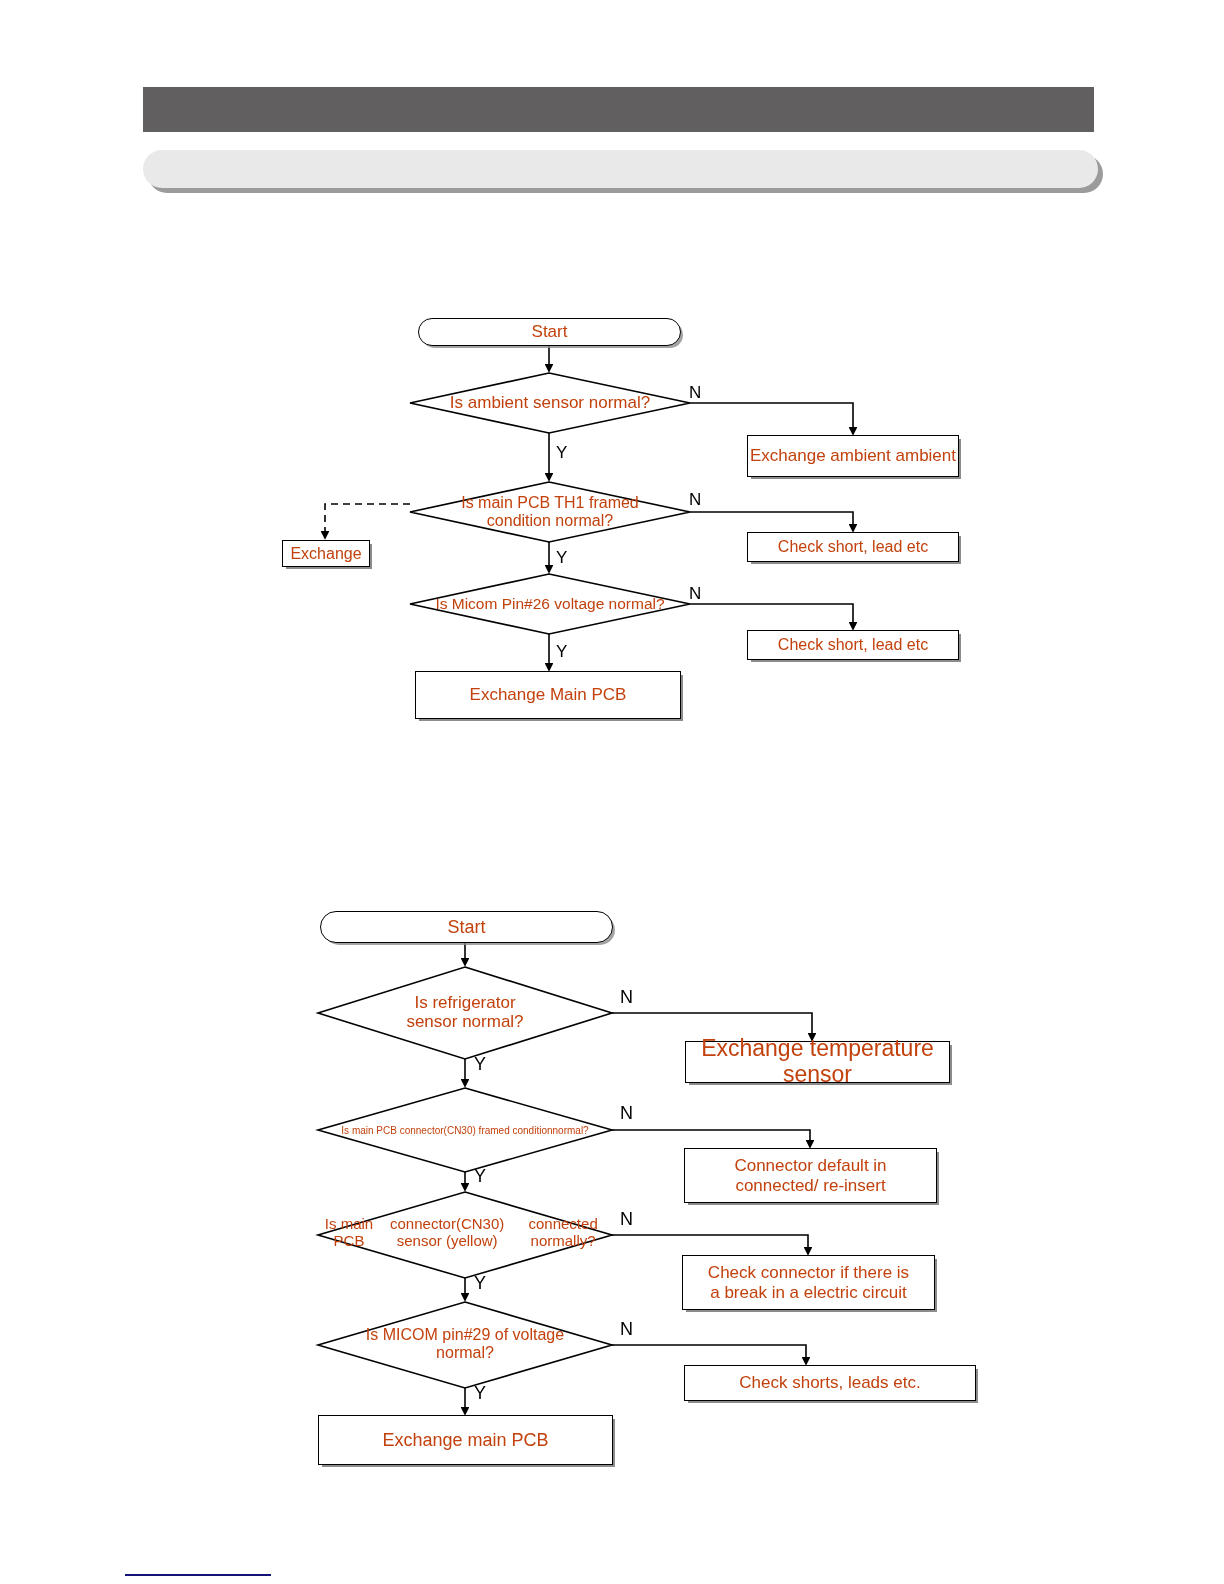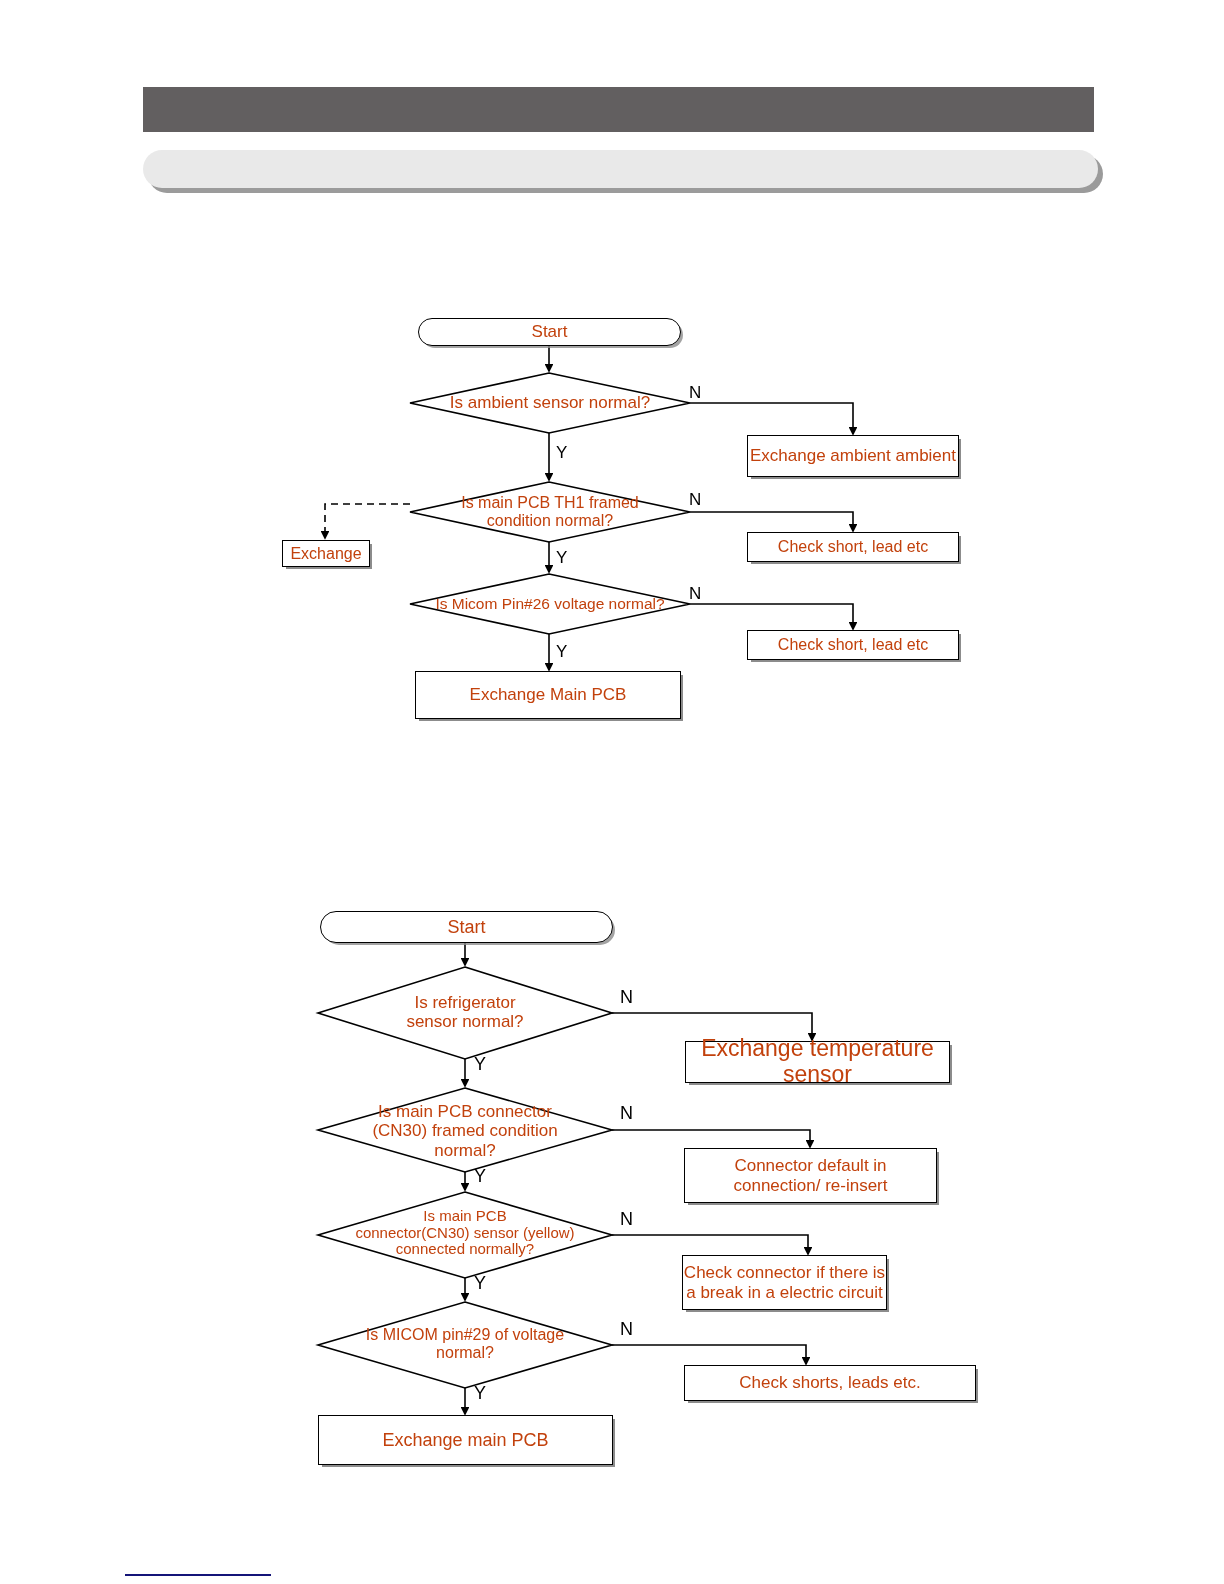--- a/index.html
+++ b/index.html
@@ -205,47 +205,47 @@
 
 <div class="node node-term" style="left:320px; top:911px; width:293px; height:32px; font-size:18px;">
   <span>Start</span>
 </div>
 
 <div class="node node-diamond-label" style="left:335px; top:990px; width:260px; height:44px; font-size:17px; flex-direction:column;">
   <span>Is refrigerator</span>
   <span>sensor normal?</span>
 </div>
 
-<div class="node node-diamond-label" style="left:335px; top:1103px; width:260px; height:56px; font-size:17px; flex-direction:column;">
+<div class="node node-diamond-label" style="left:335px; top:1103px; width:260px; height:56px; font-size:10px; flex-direction:row;">
   <span>Is main PCB connector</span>
   <span>(CN30) framed condition</span>
   <span>normal?</span>
 </div>
 
-<div class="node node-diamond-label" style="left:322px; top:1204px; width:286px; height:58px; font-size:15px; flex-direction:column;">
+<div class="node node-diamond-label" style="left:322px; top:1204px; width:286px; height:58px; font-size:15px; flex-direction:row;">
   <span>Is main PCB</span>
   <span>connector(CN30) sensor (yellow)</span>
   <span>connected normally?</span>
 </div>
 
 <div class="node node-diamond-label" style="left:330px; top:1323px; width:270px; height:42px; font-size:16px; flex-direction:column;">
   <span>Is MICOM pin#29 of voltage</span>
   <span>normal?</span>
 </div>
 
 <div class="node node-rect" style="left:685px; top:1041px; width:265px; height:42px; font-size:23px;">
   <span>Exchange temperature sensor</span>
 </div>
 
 <div class="node node-rect" style="left:684px; top:1148px; width:253px; height:55px; font-size:17px; flex-direction:column;">
   <span>Connector default in</span>
-  <span>connection/ re-insert</span>
-</div>
-
-<div class="node node-rect" style="left:682px; top:1255px; width:205px; height:55px; font-size:17px; flex-direction:column;">
+  <span>connected/ re-insert</span>
+</div>
+
+<div class="node node-rect" style="left:682px; top:1255px; width:253px; height:55px; font-size:17px; flex-direction:column;">
   <span>Check connector if there is</span>
   <span>a break in a electric circuit</span>
 </div>
 
 <div class="node node-rect" style="left:684px; top:1365px; width:292px; height:36px; font-size:17px;">
   <span>Check shorts, leads etc.</span>
 </div>
 
 <div class="node node-rect" style="left:318px; top:1415px; width:295px; height:50px; font-size:18px;">
   <span>Exchange main PCB</span>

